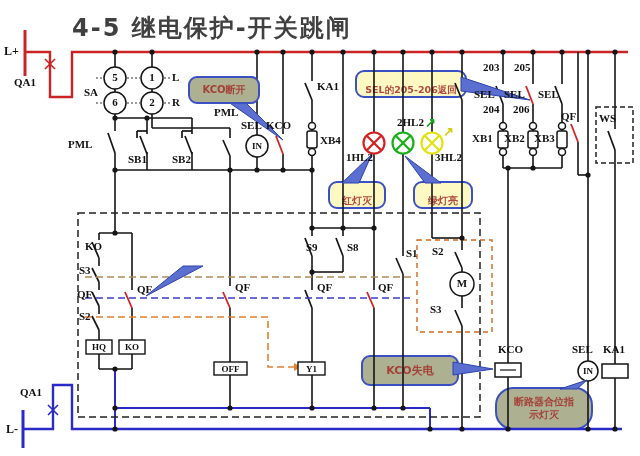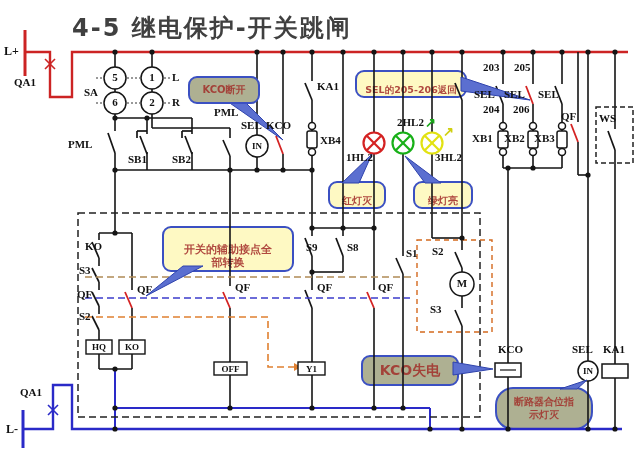--- a/index.html
+++ b/index.html
@@ -27,31 +27,27 @@
 <div id="stage">
 
   <div id="title">4-5  继电保护-开关跳闸</div>
 
   <div class="callout olive" style="left:188px;top:76px;width:68px;height:24px;z-index:3;">
     <span>KCO断开</span>
   </div>
   <div class="callout slate" style="left:355px;top:70px;width:108px;height:24px;font-size:9.5px;">
     <span>SEL的205-206返回</span>
   </div>
-  <div class="callout slate" style="left:162px;top:226px;width:128px;height:42px;font-size:11px;">
-    <span>开关的辅助接点全</span>
-    <span>部转换</span>
-  </div>
   <div class="callout slate" style="left:328px;top:181px;width:54px;height:24px;font-family:Liberation Serif, serif;">
     <span>红灯灭</span>
   </div>
   <div class="callout slate" style="left:413px;top:181px;width:56px;height:24px;">
     <span>绿灯亮</span>
   </div>
-  <div class="callout olive" style="left:361px;top:355px;width:94px;height:27px;font-size:14px;">
+  <div class="callout olive" style="left:361px;top:355px;width:94px;height:27px;font-size:11px;">
     <span>KCO失电</span>
   </div>
   <div class="callout olive" style="left:495px;top:387px;width:94px;height:39px;border-radius:18px;">
     <span>断路器合位指</span>
     <span>示灯灭</span>
   </div>
 
   <svg width="640" height="456">
 
     <g stroke="#cc2424" fill="none">

